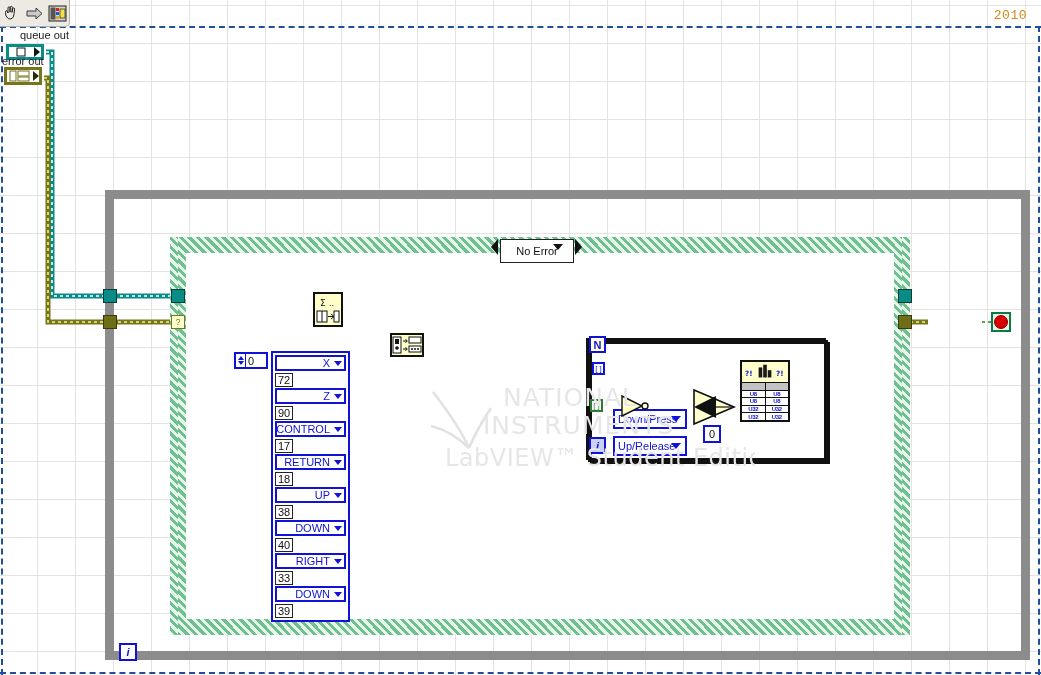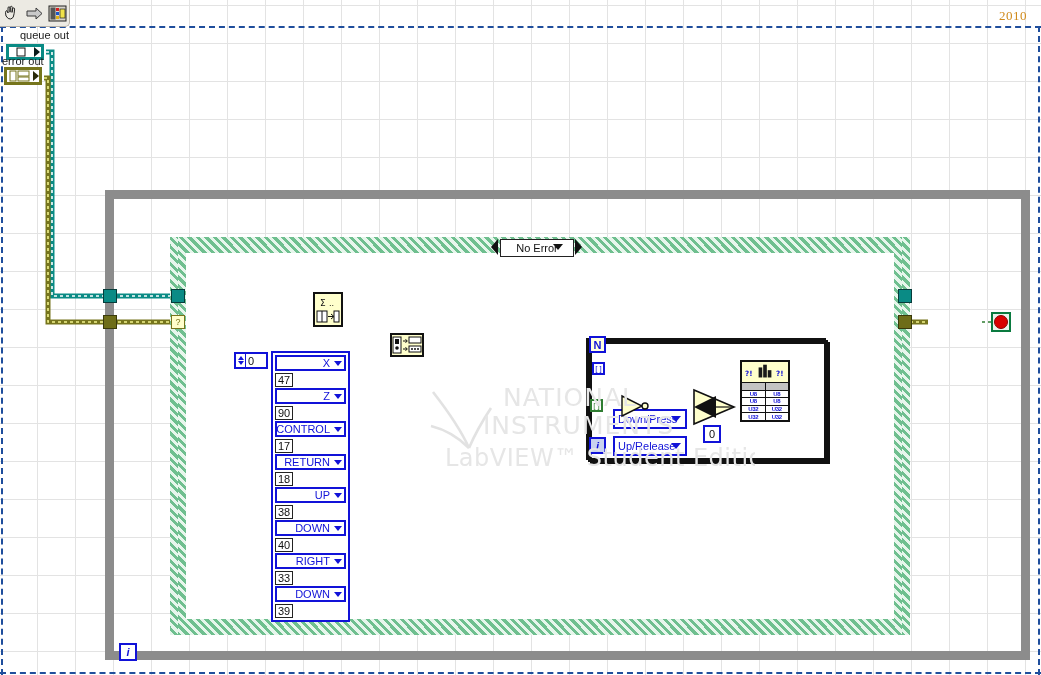--- a/index.html
+++ b/index.html
@@ -30,21 +30,21 @@
     z-index:40;
   }
   .tb-ico{width:19px;height:19px;display:block;}
   
   .dash-h{position:absolute;height:0;border-top:2px dashed #1f4e9c;}
   .dash-v{position:absolute;width:0;border-left:2px dashed #1f4e9c;}
   
   #version{
     position:absolute;right:14px;top:8px;
     font-size:13px;color:#d08a1a;letter-spacing:.5px;
-    font-family:Liberation Serif, serif;
+    font-family:Liberation Mono, monospace;
     z-index:30;
   }
   
   .term-label{position:absolute;font-size:11px;color:#1a1a1a;white-space:nowrap;}
   .term-box{position:absolute;box-sizing:border-box;display:flex;align-items:center;}
   .term-queue{
     width:38px;height:16px;border:3px solid #0a8b85;background:#ffffff;
   }
   .term-queue .inner{
     flex:1;height:100%;background:#fff;display:flex;align-items:center;justify-content:center;
@@ -78,21 +78,21 @@
     box-sizing:border-box;
     border:8px solid transparent;
     background-image:
       repeating-linear-gradient(45deg,#6fbf8f 0 3px,#e7f6ec 3px 6px);
     background-clip:border-box;
   }
   #case-inner{
     position:absolute;inset:8px;background:#ffffff;
   }
   #case-selector{
-    position:absolute;left:500px;top:239px;width:74px;height:18px;
+    position:absolute;left:500px;top:239px;width:74px;height:24px;
     border:1px solid #222;background:#ffffff;
     display:flex;align-items:center;justify-content:center;
     font-size:11px;color:#111;z-index:12;box-sizing:border-box;
   }
   .case-arrow{position:absolute;top:239px;width:0;height:0;z-index:12;}
   #case-arrow-l{left:491px;border-right:7px solid #111;border-top:8px solid transparent;border-bottom:8px solid transparent;}
   #case-arrow-r{left:575px;border-left:7px solid #111;border-top:8px solid transparent;border-bottom:8px solid transparent;}
   #case-dd{position:absolute;left:553px;top:244px;width:0;height:0;
     border-left:5px solid transparent;border-right:5px solid transparent;border-top:6px solid #111;z-index:13;}
   
@@ -365,21 +365,21 @@
       </div>
     <div class="v">0</div>
   </div>
 
   <div id="enum-array">
     <div class="enum-row">
       <span>X</span>
       <span class="dd"></span>
     </div>
     <div class="num-row">
-      <span class="nb">47</span>
+      <span class="nb">72</span>
     </div>
     <div class="enum-row">
       <span>Z</span>
       <span class="dd"></span>
     </div>
     <div class="num-row">
       <span class="nb">90</span>
     </div>
     <div class="enum-row">
       <span>CONTROL</span>

